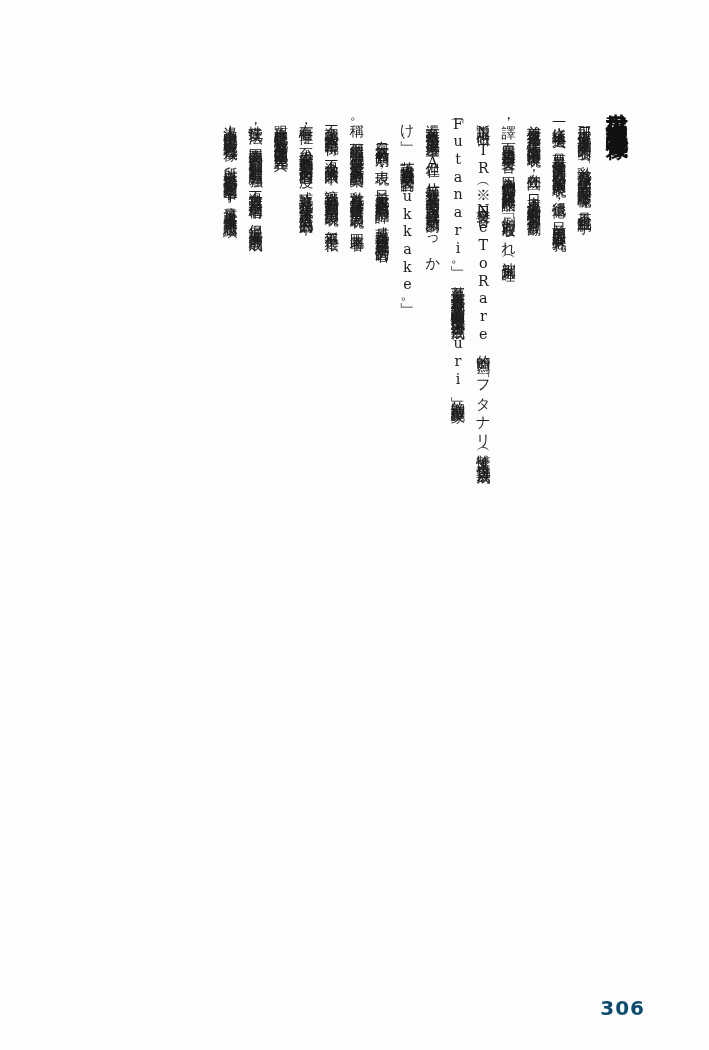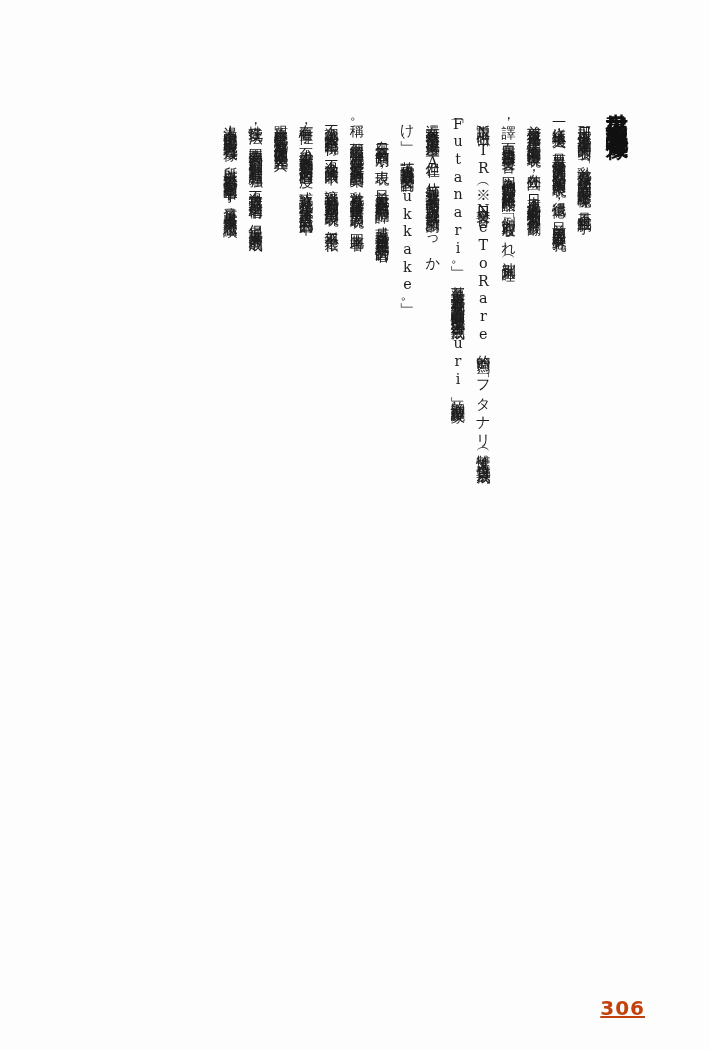--- a/index.html
+++ b/index.html
@@ -60,23 +60,22 @@
     margin-top: 36px;
     height: 790px;
   }
   .page-number {
     position: absolute;
     right: 64px;
     bottom: 30px;
     font-size: 20px;
     font-weight: bold;
     font-family: "DejaVu Sans", "Liberation Sans", sans-serif;
-    color: #c2410c;
+    color: #0c4a6e;
     letter-spacing: 1px;
-    text-decoration: underline;
   }
 </style>
 </head>
 <body>
 
 <div class="page">
 
   <div class="text-area">
 
     <div class="column title">世界仍不認識「乳首殘像」</div>

